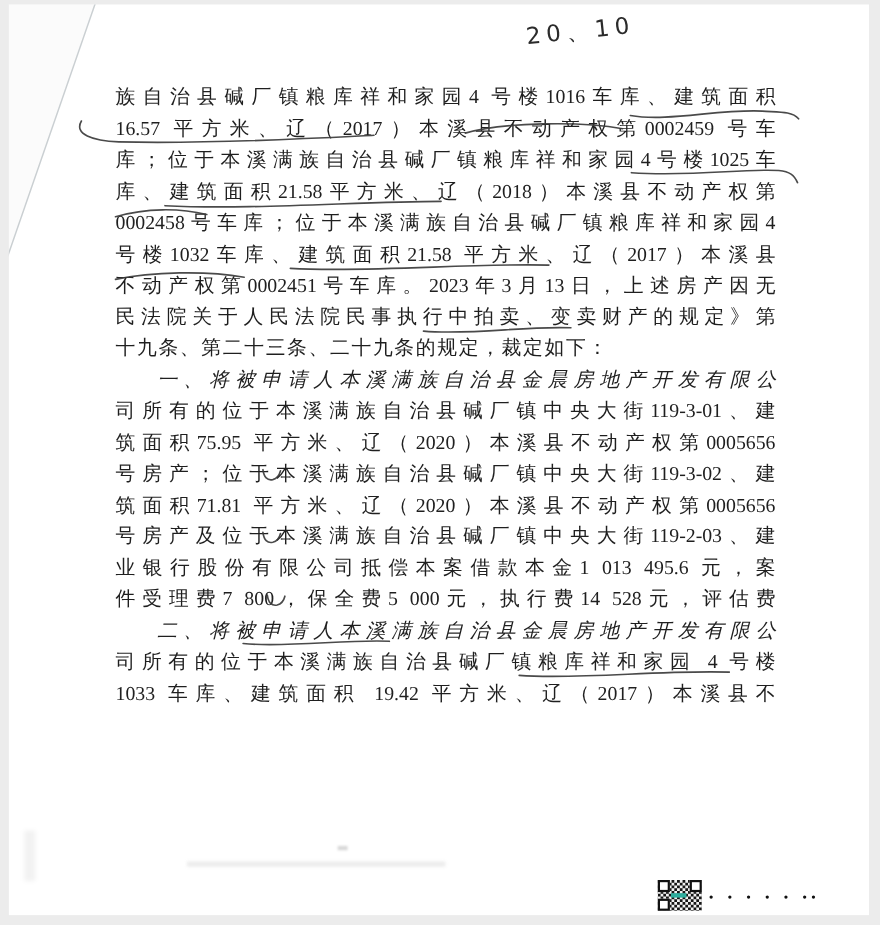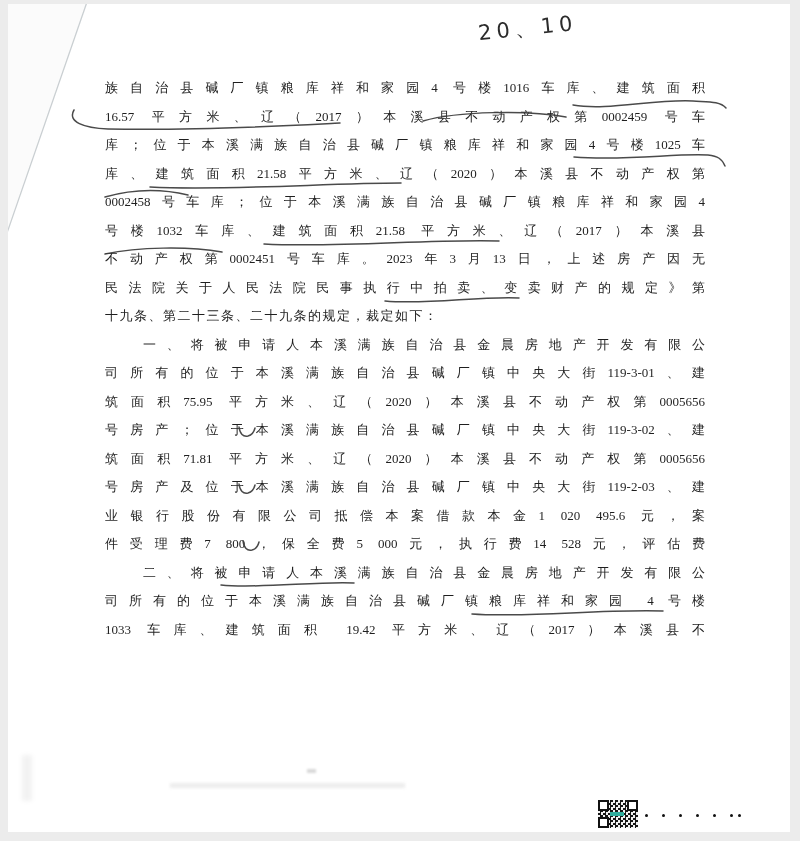--- a/index.html
+++ b/index.html
@@ -23,26 +23,26 @@
   .edge-overlay{
     position:absolute;left:8px;top:4px;width:782px;height:828px;
     pointer-events:none;
   }
 
   .content{
     position:absolute;left:97px;top:70px;width:600px;
     color:#1f1f1f;
   }
   .line{
-    height:28.5px;line-height:28.5px;font-size:13px;
+    height:28.5px;line-height:28.5px;font-size:18px;
     text-align:justify;text-align-last:justify;-moz-text-align-last:justify;
     white-space:nowrap;box-sizing:border-box;
   }
   .line.short{text-align-last:left;-moz-text-align-last:left;letter-spacing:1.5px;}
-  .line.indent{padding-left:38px;}
+  .line.indent{padding-left:38px;font-style:italic;}
 
   .hand-note{
     position:absolute;left:470px;top:10px;
     font-family:"DejaVu Sans",sans-serif;
     font-size:21px;letter-spacing:5px;color:#2b2b2b;
     transform:rotate(-6deg);
   }
 
   .marks{position:absolute;left:0;top:0;pointer-events:none;}
 
@@ -75,33 +75,33 @@
   <div class="sheet-under"></div>
 
   <div class="page">
 
     <div class="hand-note">20、10</div>
 
     <div class="content">
       <div class="line">族自治县碱厂镇粮库祥和家园4 号楼1016车库、建筑面积</div>
       <div class="line">16.57 平方米、辽（2017）本溪县不动产权第0002459 号车</div>
       <div class="line">库；位于本溪满族自治县碱厂镇粮库祥和家园4号楼1025车</div>
-      <div class="line">库、建筑面积21.58平方米、辽（2020）本溪县不动产权第</div>
+      <div class="line">库、建筑面积21.58平方米、辽（2018）本溪县不动产权第</div>
       <div class="line">0002458号车库；位于本溪满族自治县碱厂镇粮库祥和家园4</div>
       <div class="line">号楼1032车库、建筑面积21.58 平方米、辽（2017）本溪县</div>
       <div class="line">不动产权第0002451号车库。2023年3月13日，上述房产因无</div>
       <div class="line">民法院关于人民法院民事执行中拍卖、变卖财产的规定》第</div>
       <div class="line short">十九条、第二十三条、二十九条的规定，裁定如下：</div>
       <div class="line indent">一、将被申请人本溪满族自治县金晨房地产开发有限公</div>
       <div class="line">司所有的位于本溪满族自治县碱厂镇中央大街119-3-01、建</div>
       <div class="line">筑面积75.95 平方米、辽（2020）本溪县不动产权第0005656</div>
       <div class="line">号房产；位于本溪满族自治县碱厂镇中央大街119-3-02、建</div>
       <div class="line">筑面积71.81 平方米、辽（2020）本溪县不动产权第0005656</div>
       <div class="line">号房产及位于本溪满族自治县碱厂镇中央大街119-2-03、建</div>
-      <div class="line">业银行股份有限公司抵偿本案借款本金1 020 495.6 元，案</div>
+      <div class="line">业银行股份有限公司抵偿本案借款本金1 013 495.6 元，案</div>
       <div class="line">件受理费7 800，保全费5 000元，执行费14 528元，评估费</div>
       <div class="line indent">二、将被申请人本溪满族自治县金晨房地产开发有限公</div>
       <div class="line">司所有的位于本溪满族自治县碱厂镇粮库祥和家园 4 号楼</div>
       <div class="line">1033 车库、建筑面积 19.42 平方米、辽（2017）本溪县不</div>
     </div>
 
     <svg class="marks" width="782" height="828" viewBox="0 0 782 828">
       <g fill="none" stroke="#3b3b3b" stroke-width="1.5" stroke-linecap="round" opacity="0.92">
         <path d="M565,101 C600,107 645,95 685,97 C700,98 712,97 718,104"></path>
         <path d="M66,106 C59,118 76,124 100,125 C190,127 292,121 332,119"></path>

